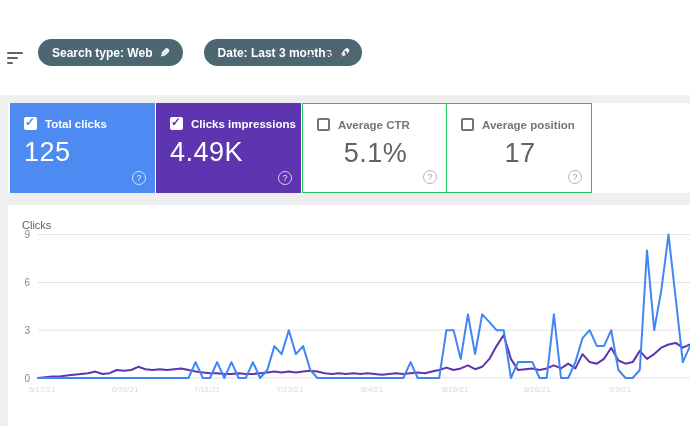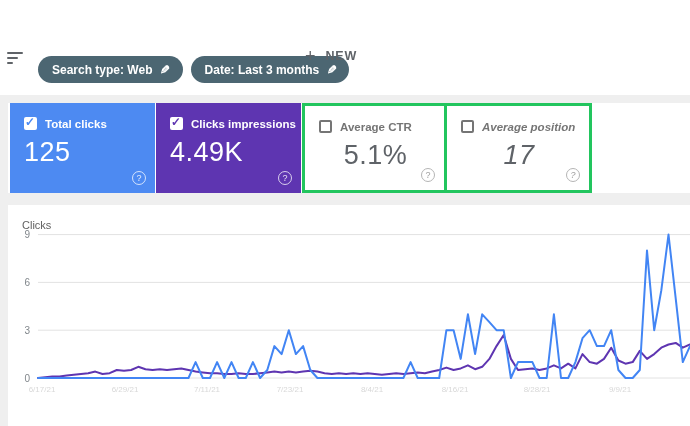--- a/index.html
+++ b/index.html
@@ -6,38 +6,38 @@
   html,body { width:690px; height:426px; overflow:hidden; }
   body { font-family:"Liberation Sans", sans-serif; background:#efefef; position:relative; }
 
   
   .toolbar { position:absolute; top:0; left:0; width:690px; height:95px; background:#ffffff; }
   .filter-btn { position:absolute; left:7px; top:51px; width:22px; height:16px; cursor:pointer; }
   .filter-btn .bar { position:absolute; left:0; height:2px; background:#5f6368; border-radius:1px; }
   .filter-btn .b1 { top:1px;  width:16px; }
   .filter-btn .b2 { top:6px;  width:11px; }
   .filter-btn .b3 { top:11px; width:6px; }
-  .chip-row { position:absolute; left:38px; top:56px; display:flex; gap:8px; align-items:center; }
+  .chip-row { position:absolute; left:38px; top:39px; display:flex; gap:21px; align-items:center; }
   .chip { height:27px; background:#4c6672; border-radius:14px; color:#fff; display:flex;
           align-items:center; padding:0 12px 0 14px; font-size:12px; font-weight:bold; cursor:pointer; }
   .chip .pencil { margin-left:8px; font-size:12px; line-height:1; transform:scaleX(-1); display:inline-block; }
   .new-btn { position:absolute; left:305px; top:47px; display:flex; align-items:center; gap:10px;
              color:#5f6368; cursor:pointer; }
   .new-btn .plus { font-size:18px; font-weight:400; line-height:1; }
   .new-btn .lbl { font-size:12.5px; font-weight:bold; letter-spacing:0.8px; }
 
   
   .cards-panel { position:absolute; top:103px; left:8px; width:682px; height:90px; background:#ffffff;
                  display:flex; padding-left:2px; }
   .card { width:145px; height:90px; position:relative; padding:14px 12px 10px 14px; cursor:pointer;
           margin-right:1px; }
   .card.blue   { background:#4d8af2; }
   .card.purple { background:#5e35b1; }
-  .card.plain  { background:#ffffff; border:3px solid #22c55e; margin-right:0; }
-  .card.plain + .card.plain { border-left:none;font-style:italic; }
+  .card.plain  { background:#ffffff; border:1px solid #22c55e; margin-right:0; }
+  .card.plain + .card.plain { border-left:none; }
   .card-head { display:flex; align-items:center; gap:8px; }
   .cbx { width:13px; height:13px; border-radius:2px; flex:0 0 auto; position:relative; }
   .cbx.on { background:#ffffff; }
   .cbx.on .mark { position:absolute; left:1px; top:-2px; font-size:12px; font-weight:bold; }
   .card.blue  .cbx.on .mark { color:#4d8af2; }
   .card.purple .cbx.on .mark { color:#5e35b1; }
   .cbx.off { background:transparent; border:2px solid #757575; }
   .card-label { font-size:11.5px; font-weight:bold; white-space:nowrap; }
   .card.blue .card-label, .card.purple .card-label { color:#ffffff; }
   .card.plain .card-label { color:#757575; }

